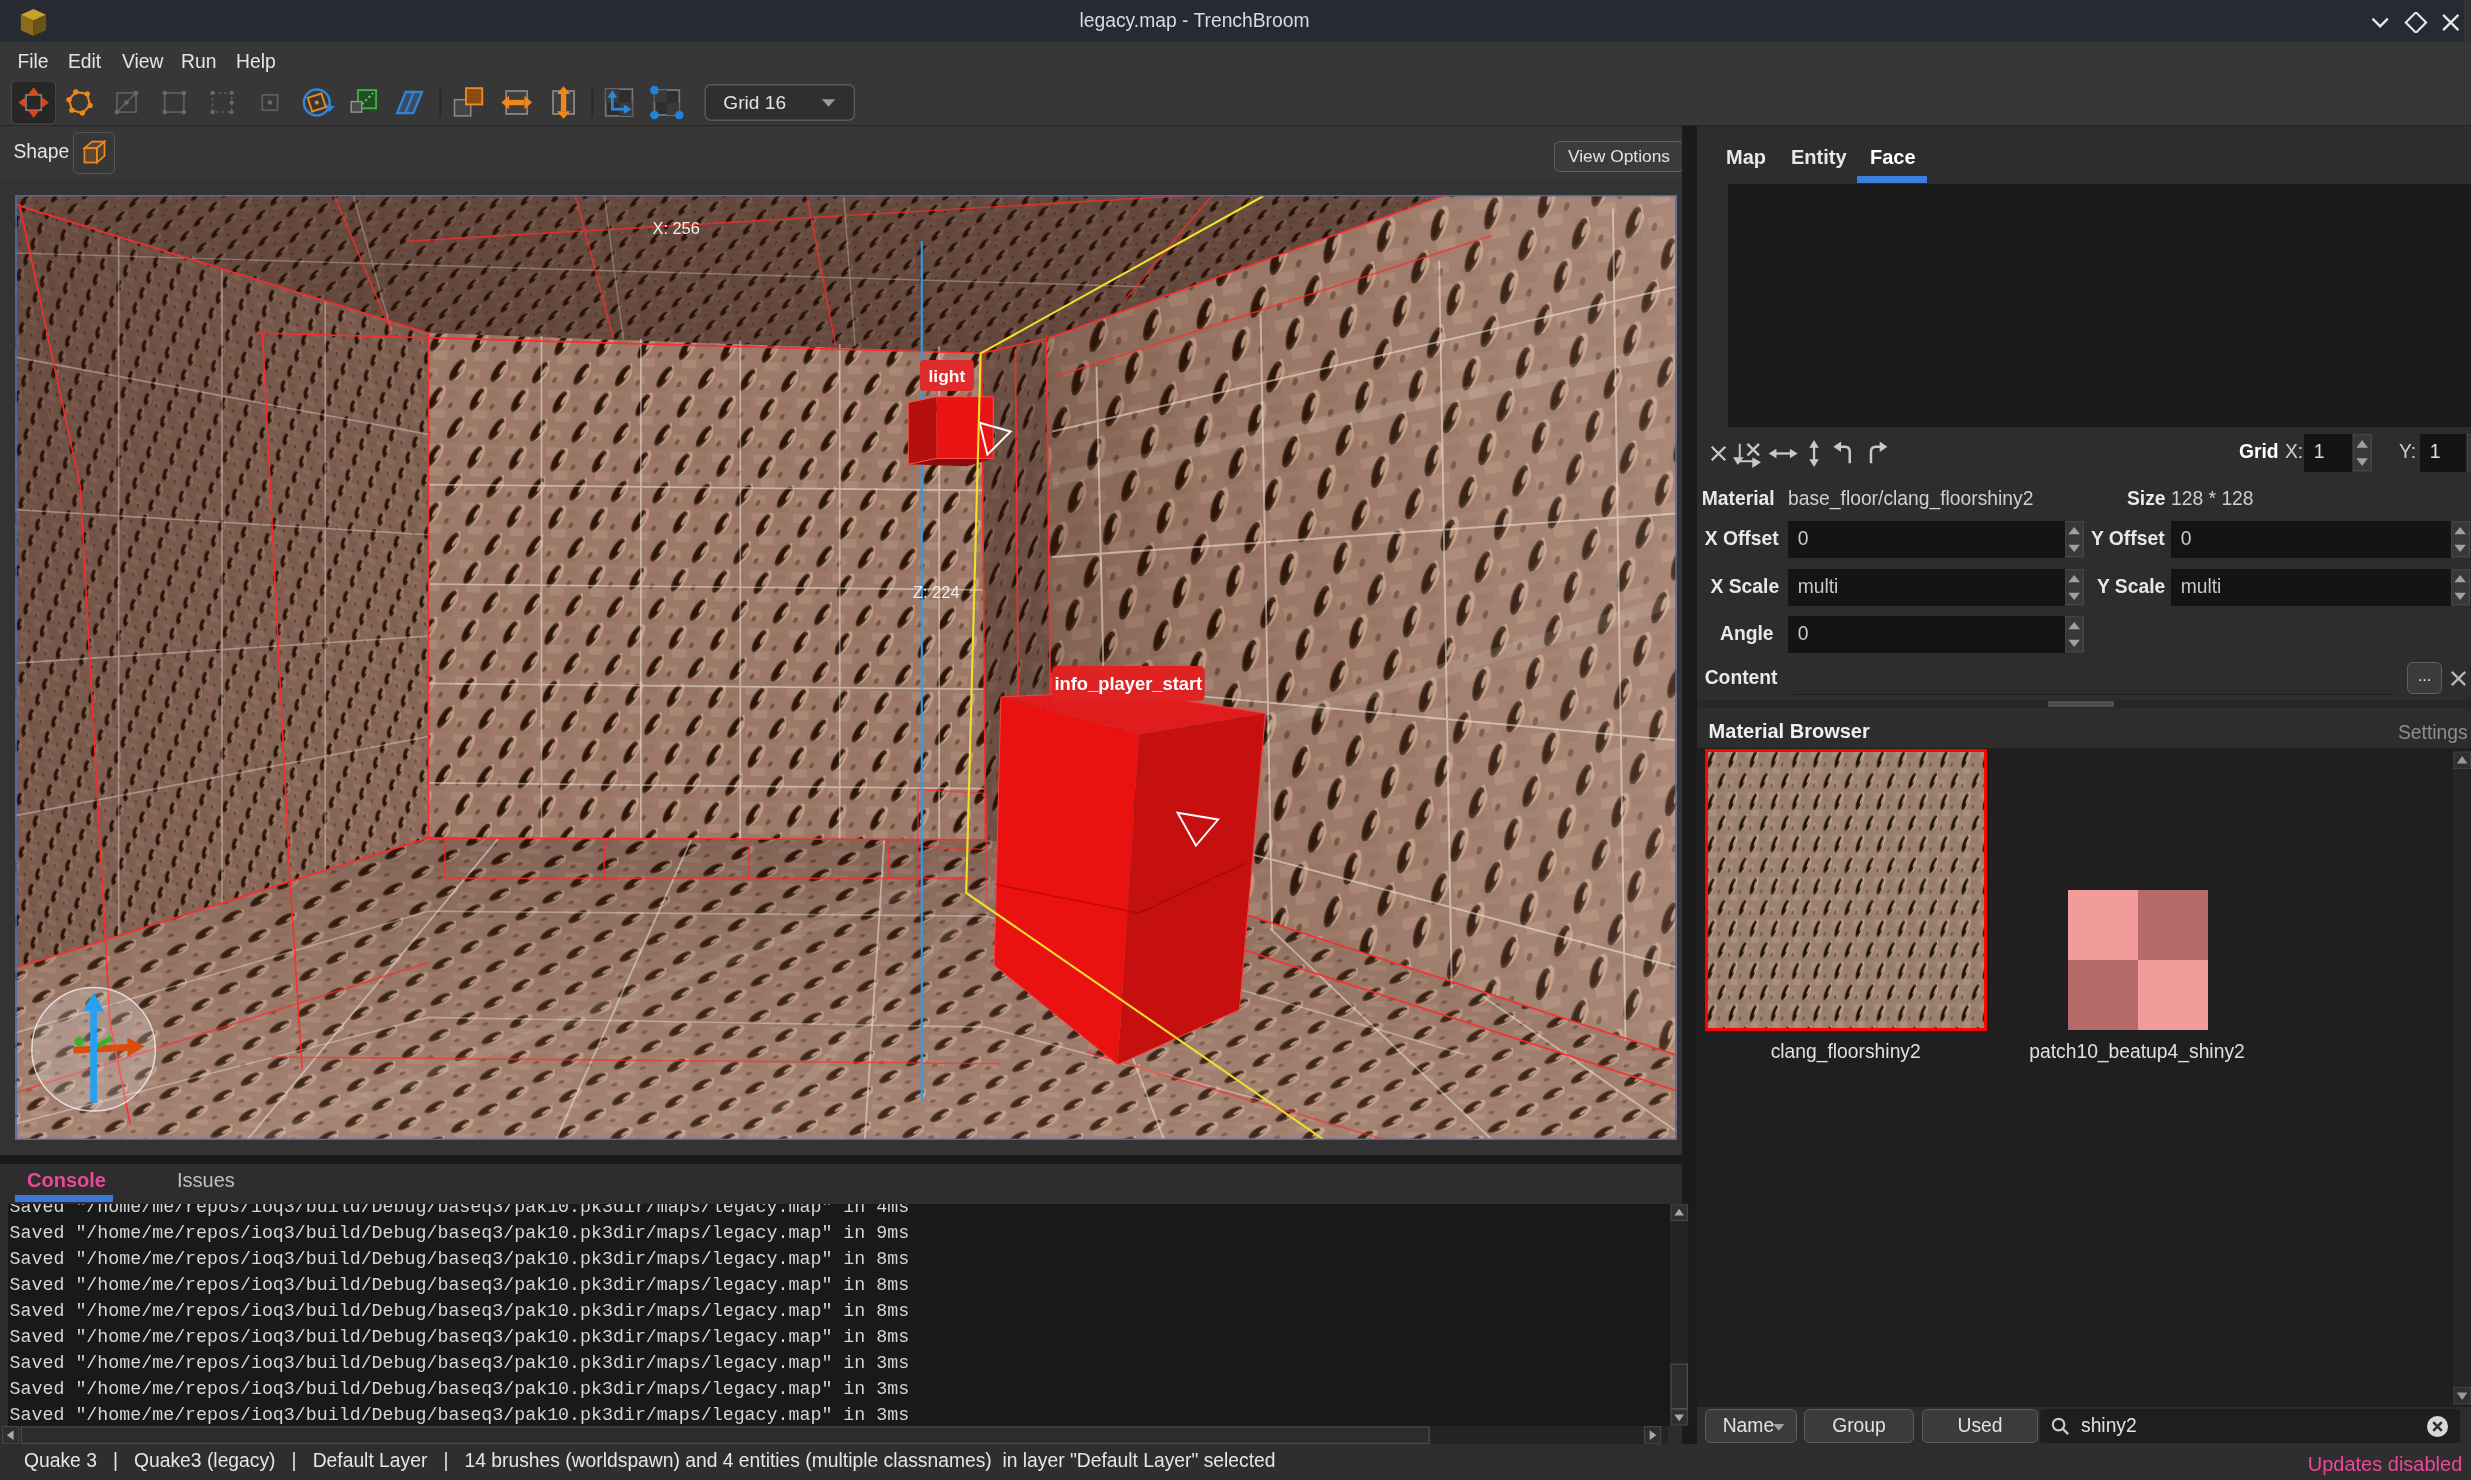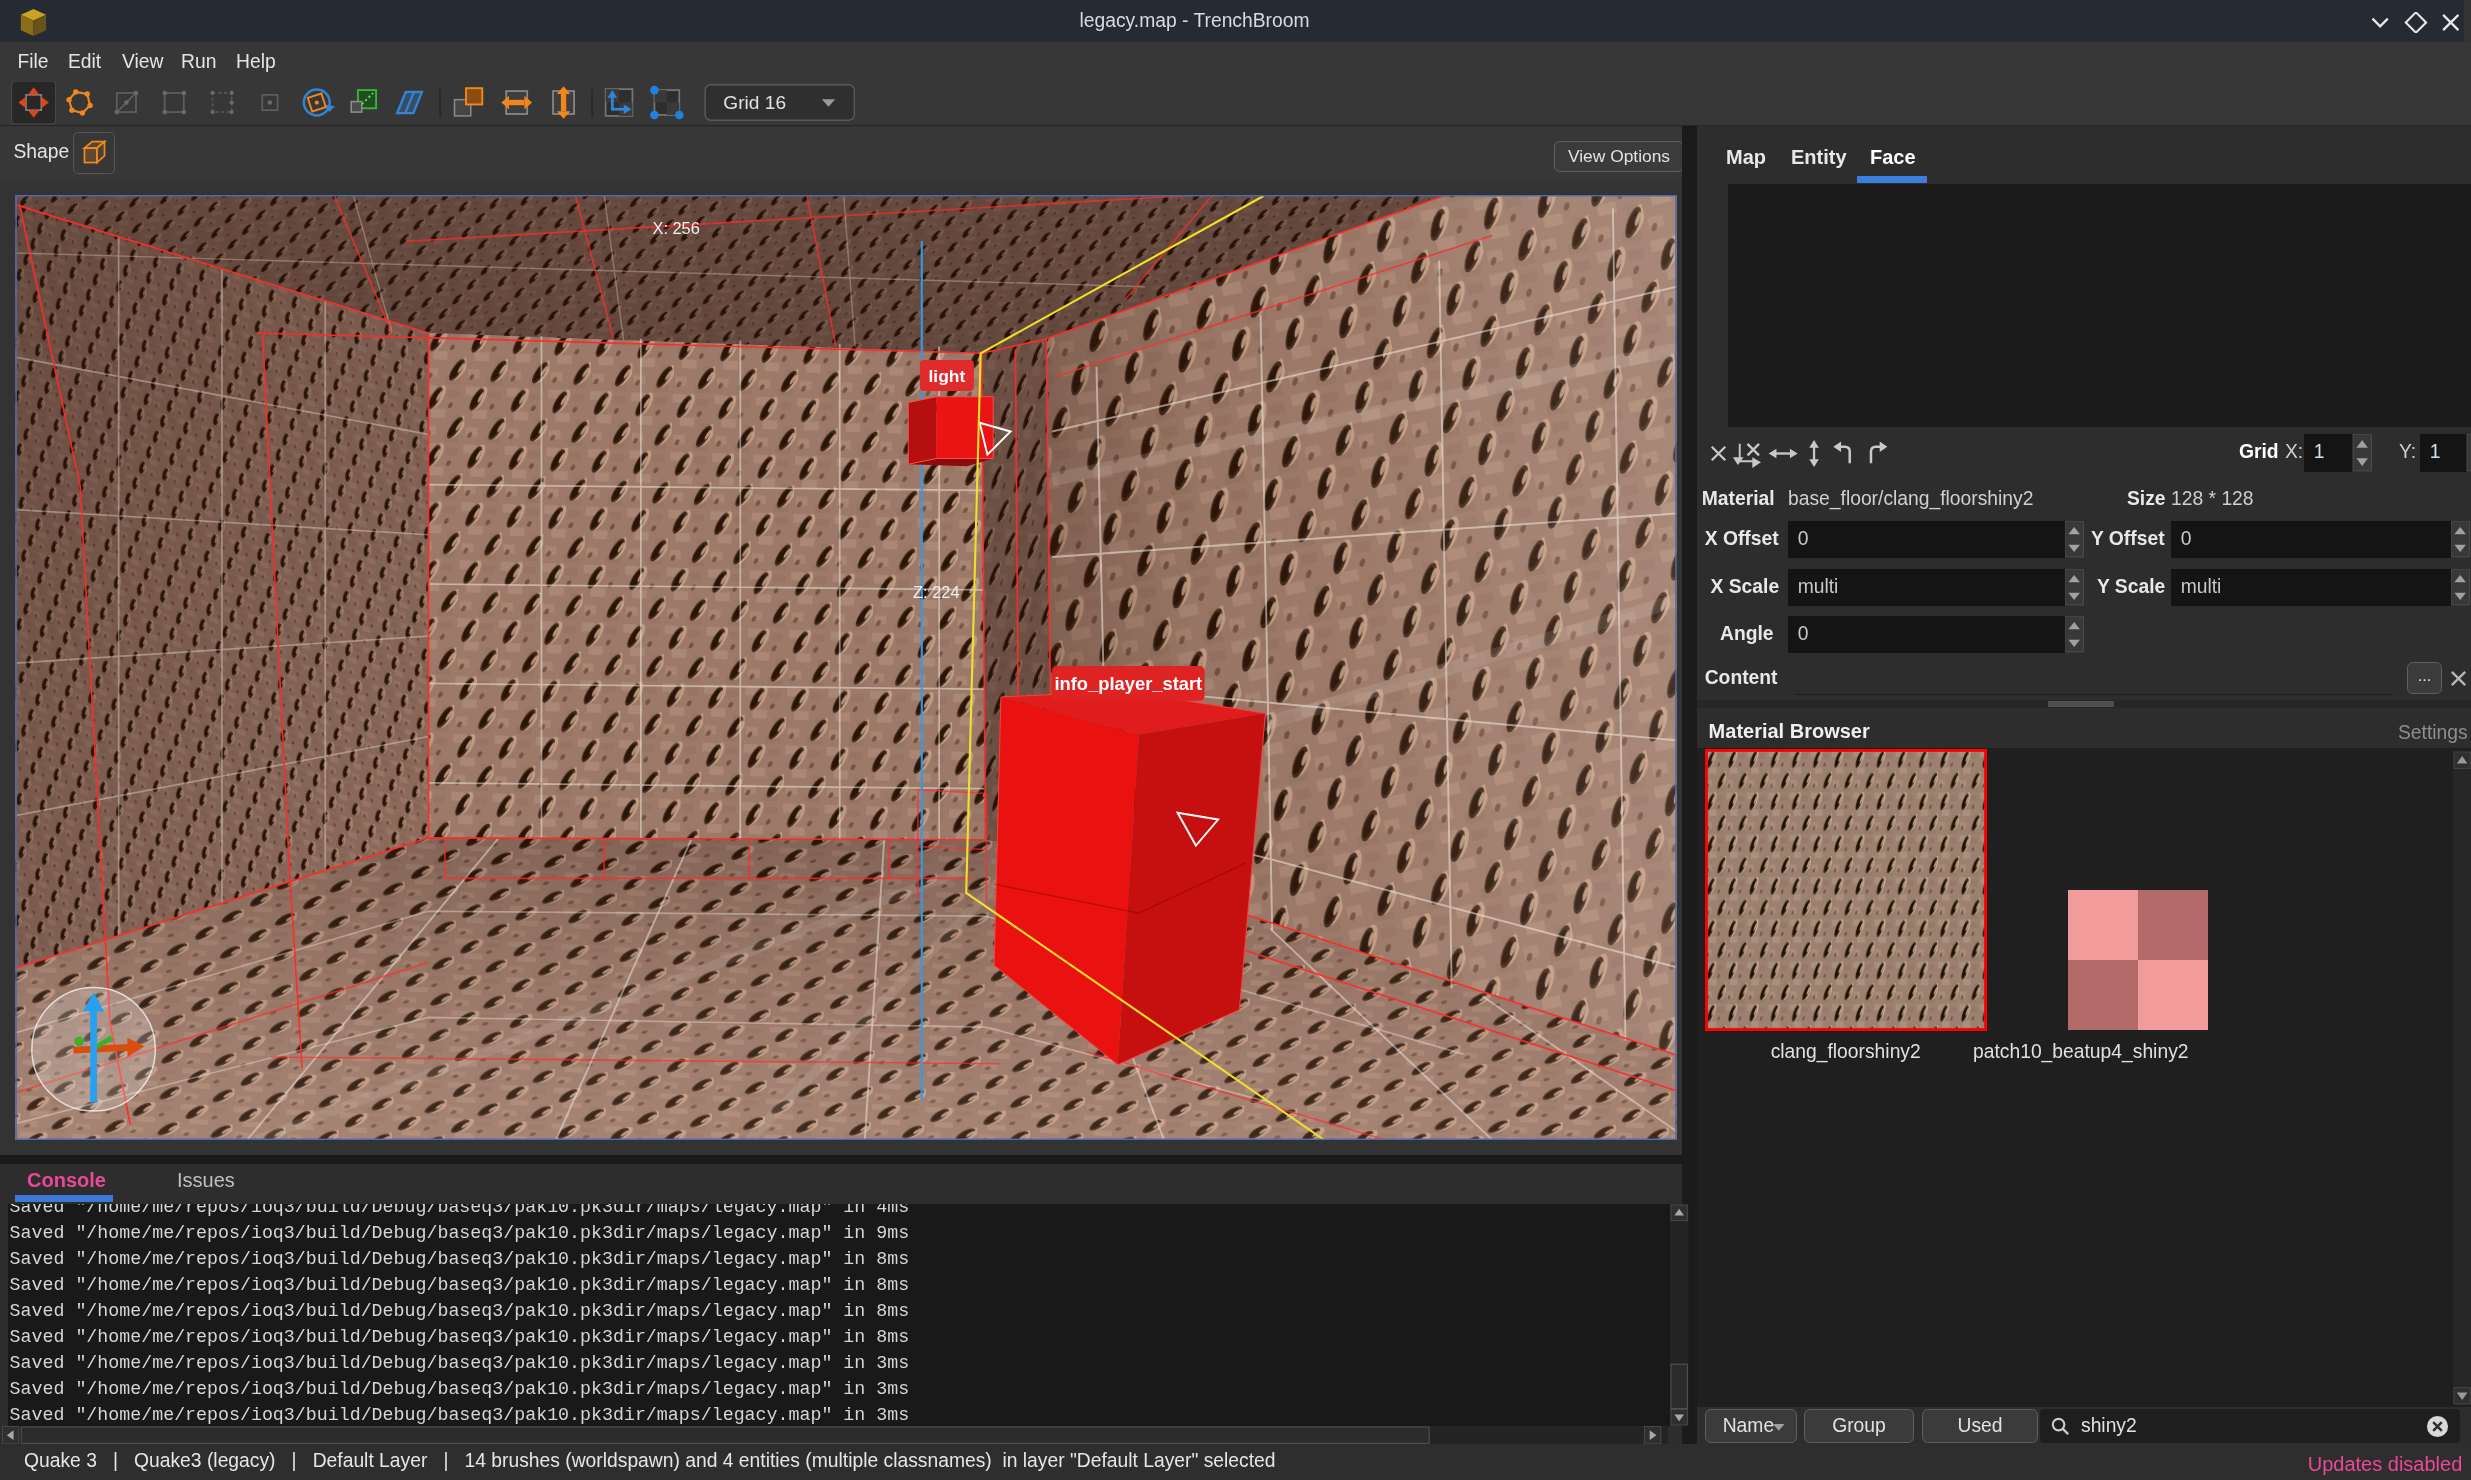--- a/index.html
+++ b/index.html
@@ -432,21 +432,21 @@
     <rect x="0" y="0" width="292" height="292" fill="url(#pBrowse)"></rect>
     <rect x="1.5" y="1.5" width="289" height="289" fill="none" stroke="#ff0000" stroke-width="3"></rect>
   </svg>
   <div class="abs" style="left:371px;top:764px;width:140px;height:140px">
     <div class="abs" style="left:0;top:0;width:70px;height:70px;background:#f29b9b"></div>
     <div class="abs" style="left:70px;top:0;width:70px;height:70px;background:#b56a6a"></div>
     <div class="abs" style="left:0;top:70px;width:70px;height:70px;background:#b56a6a"></div>
     <div class="abs" style="left:70px;top:70px;width:70px;height:70px;background:#f29b9b"></div>
   </div>
   <div class="abs" style="left:8.7px;top:915px;width:280px;text-align:center;font-size:19.3px;color:#e0e0e0">clang_floorshiny2</div>
-  <div class="abs" style="left:276px;top:915px;width:328px;text-align:left;font-size:19.3px;color:#e0e0e0">patch10_beatup4_shiny2</div>
+  <div class="abs" style="left:276px;top:915px;width:328px;text-align:center;font-size:19.3px;color:#e0e0e0">patch10_beatup4_shiny2</div>
 
   <svg class="abs" style="left:756px;top:624px" width="18.3" height="656" viewBox="0 0 19 679">
     <rect x="0" y="0" width="19" height="679" fill="#262626"></rect>
     <rect x="1" y="1" width="17" height="17" fill="#2f2f2f" stroke="#454545"></rect>
     <polygon points="9.5,5 4,13 15,13" fill="#9a9a9a"></polygon>
     <rect x="1" y="661" width="17" height="17" fill="#2f2f2f" stroke="#454545"></rect>
     <polygon points="9.5,674 4,666 15,666" fill="#9a9a9a"></polygon>
   </svg>
 
   <div class="abs btn" style="left:7.7px;top:1283px;width:92px;height:34px;font-size:19.3px;line-height:32px;text-align:left;padding-left:17px">Name</div>

